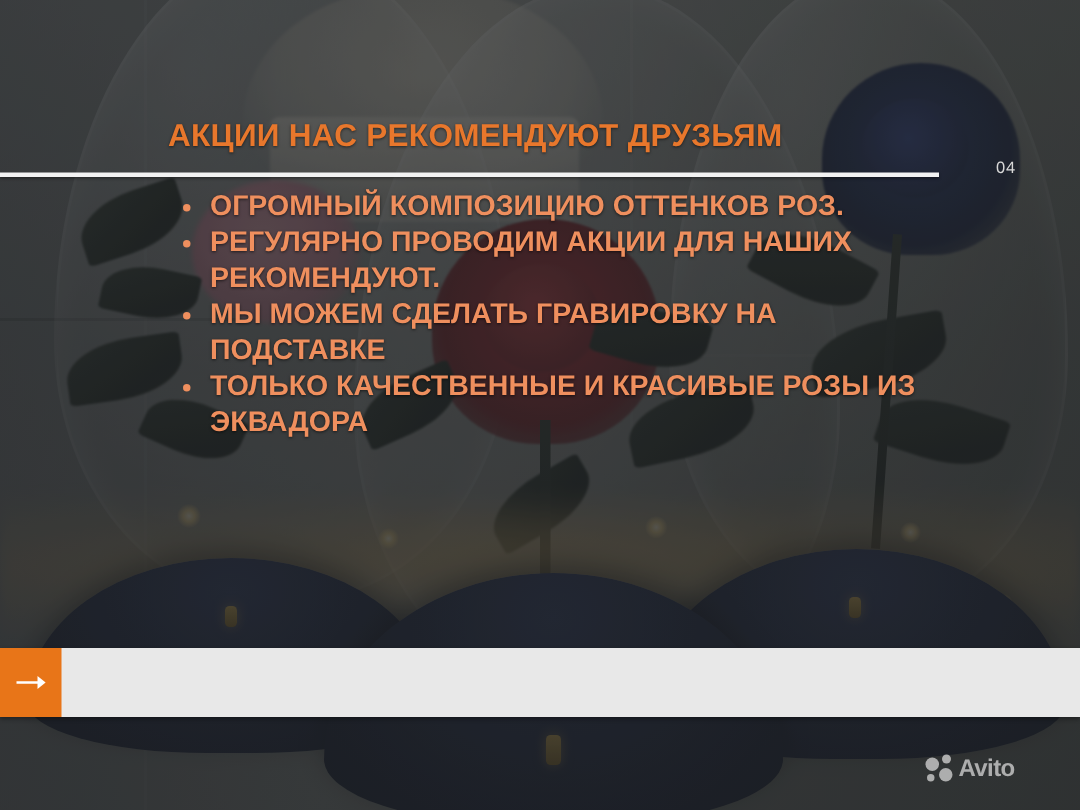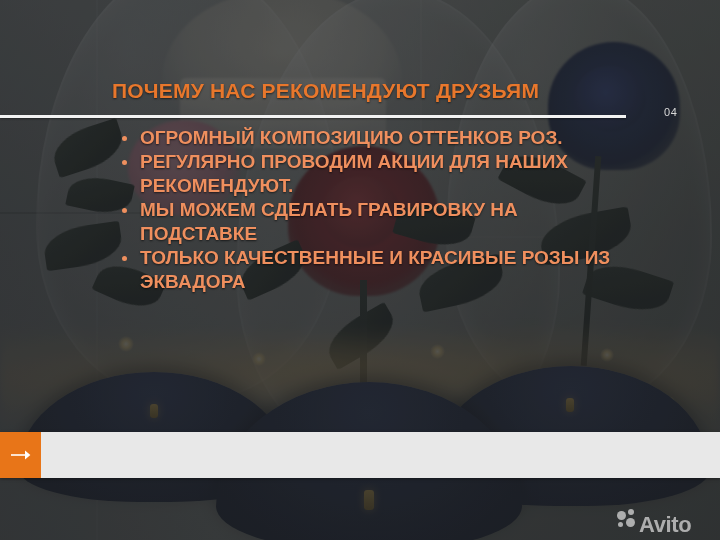--- a/index.html
+++ b/index.html
@@ -279,26 +279,25 @@
     gap: 3px;
     opacity: 0.82;
   }
   .wm-dots { position: relative; width: 19px; height: 19px; }
   .wm-dot { position: absolute; border-radius: 50%; background: #c9c9c9; }
   .wm-d1 { left: 0px;  top: 2px;  width: 9px;  height: 9px; }
   .wm-d2 { left: 11px; top: 0px;  width: 6px;  height: 6px; }
   .wm-d3 { left: 1px;  top: 13px; width: 5px;  height: 5px; }
   .wm-d4 { left: 9px;  top: 9px;  width: 9px;  height: 9px; }
   .wm-text {
-    font-size: 22px;
+    font-size: 16px;
     font-weight: bold;
     color: #c9c9c9;
     letter-spacing: -0.4px;
     line-height: 19px;
-    margin-top: 12px;
   }
 </style>
 </head>
 <body>
 
 <div id="slide">
 
   <div class="bg">
     <div class="bg-wall"></div>
     <div class="wall-seam v1"></div>
@@ -347,21 +346,21 @@
     <div class="clasp" style="left:364px; top:490px;"></div>
     <div class="clasp" style="left:150px; top:404px; height:14px; width:8px;"></div>
     <div class="clasp" style="left:566px; top:398px; height:14px; width:8px;"></div>
 
     <div class="bg-overlay"></div>
     <div class="bg-overlay-2"></div>
   </div>
 
   <div class="content">
 
-    <div class="slide-title">ПОЧЕМУ НАС РЕКОМЕНДУЮТ ДРУЗЬЯМ</div>
+    <div class="slide-title">АКЦИИ НАС РЕКОМЕНДУЮТ ДРУЗЬЯМ</div>
 
     <div class="title-rule"></div>
 
     <div class="page-number">04</div>
 
     <ul class="bullet-list">
       <li class="bullet-item">ОГРОМНЫЙ КОМПОЗИЦИЮ ОТТЕНКОВ РОЗ.</li>
       <li class="bullet-item">РЕГУЛЯРНО ПРОВОДИМ АКЦИИ ДЛЯ НАШИХ РЕКОМЕНДУЮТ.</li>
       <li class="bullet-item">МЫ МОЖЕМ СДЕЛАТЬ ГРАВИРОВКУ НА ПОДСТАВКЕ</li>
       <li class="bullet-item">ТОЛЬКО КАЧЕСТВЕННЫЕ И КРАСИВЫЕ РОЗЫ ИЗ ЭКВАДОРА</li>

